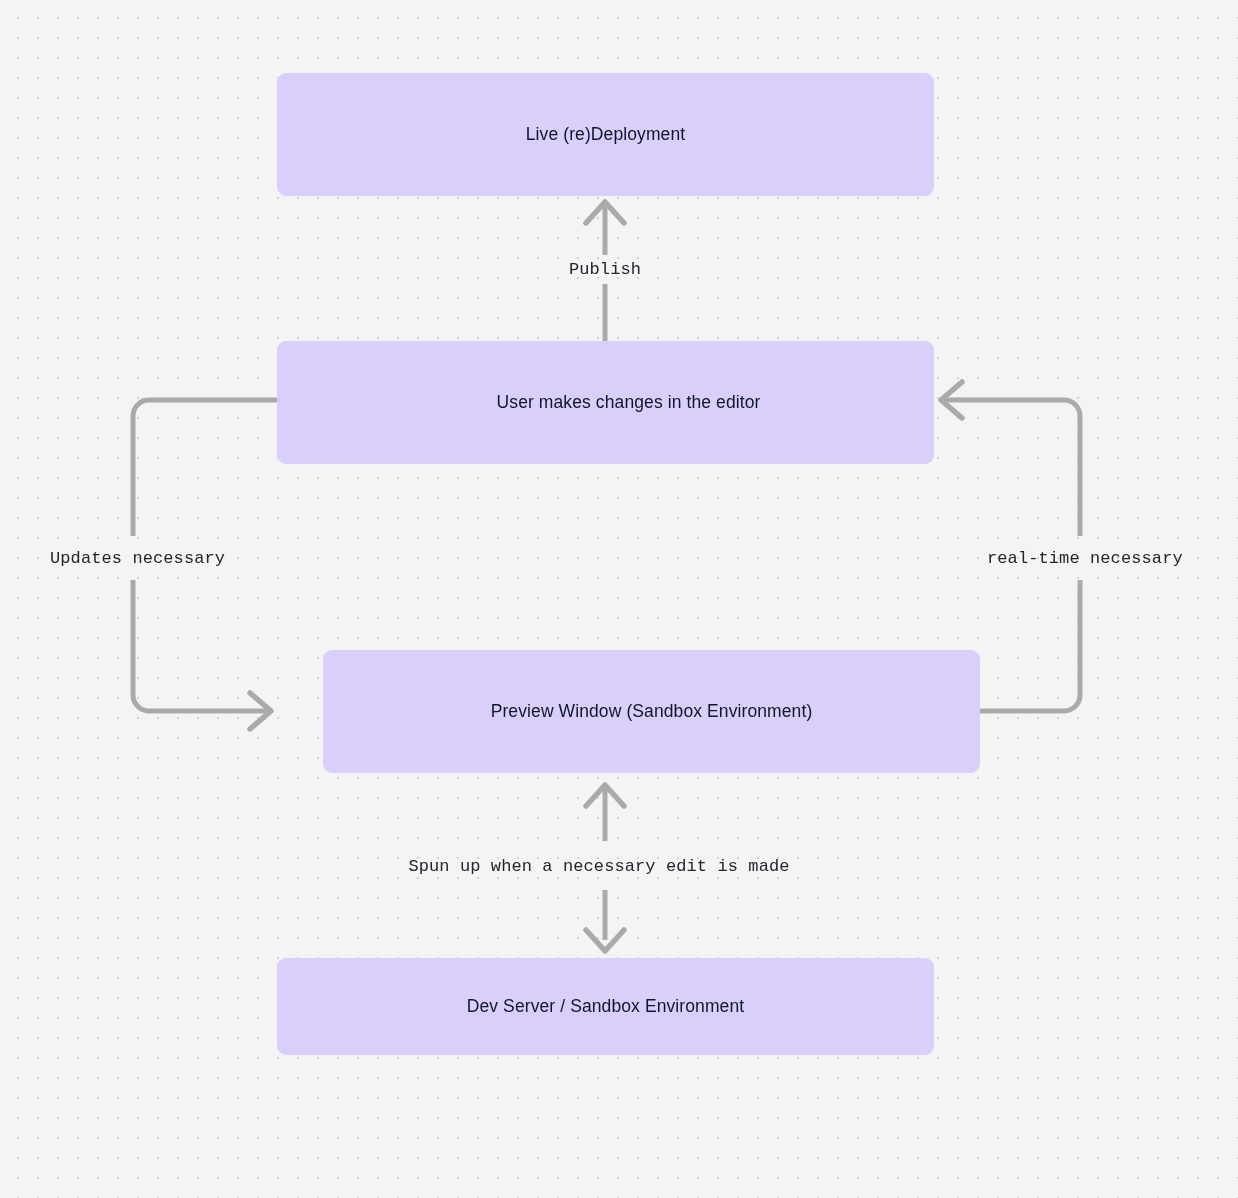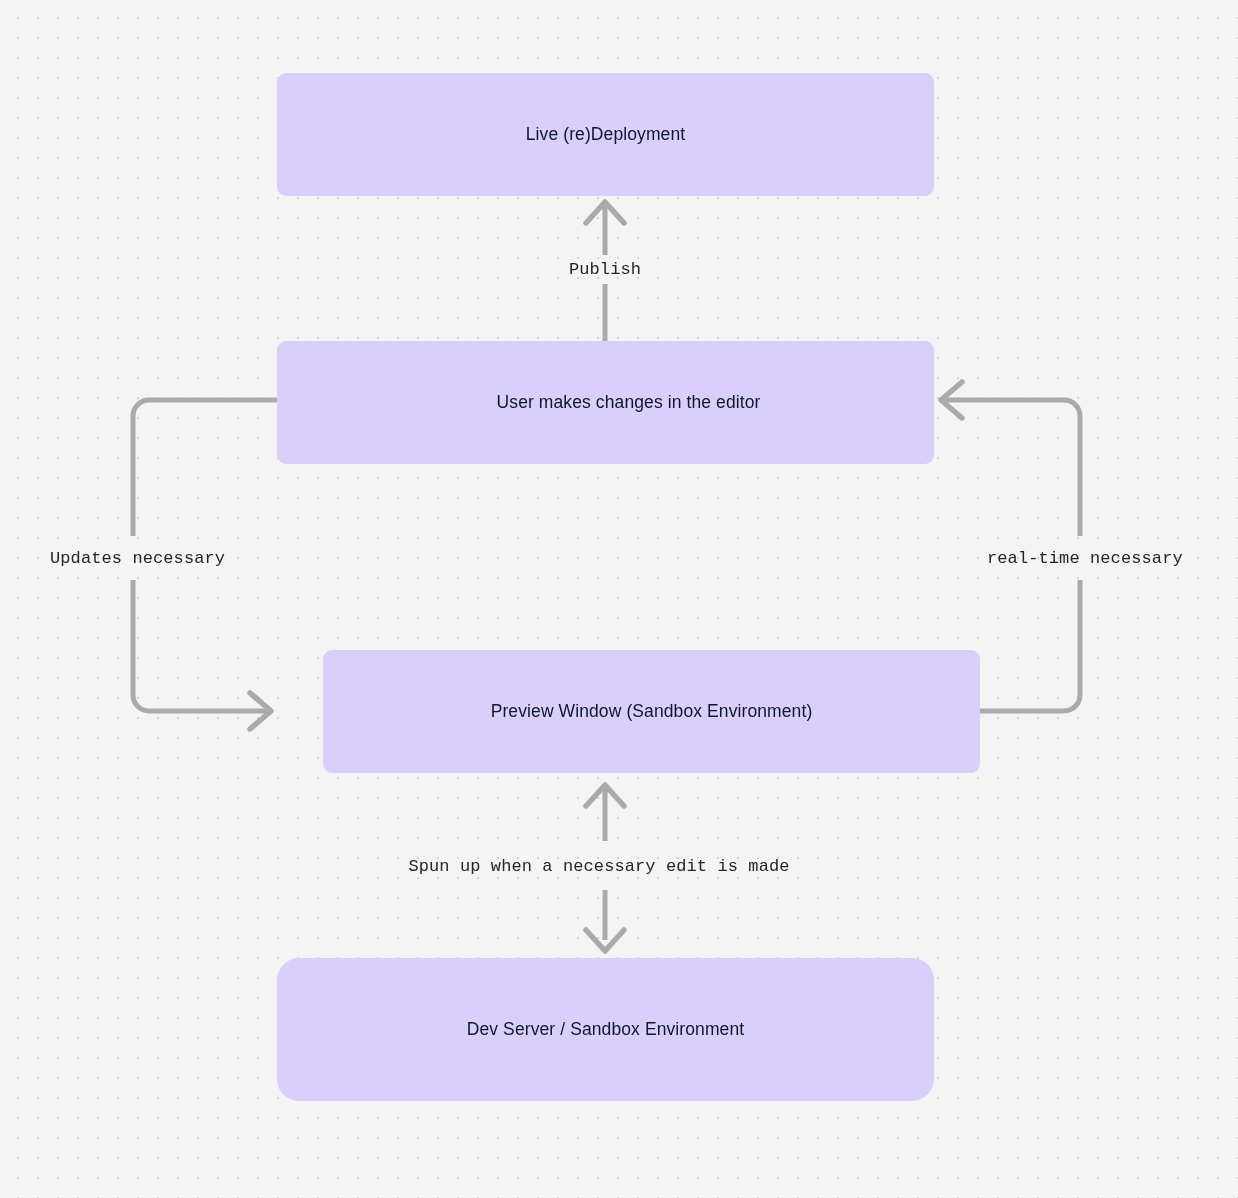--- a/index.html
+++ b/index.html
@@ -105,21 +105,21 @@
   </div>
 
   <div class="node" style="left:277px; top:341px; width:657px; height:123px;padding-left:46px;">
     <span class="node-label">User makes changes in the editor</span>
   </div>
 
   <div class="node" style="left:277px; top:650px; width:657px; height:123px;margin-left:46px;">
     <span class="node-label">Preview Window (Sandbox Environment)</span>
   </div>
 
-  <div class="node" style="left:277px; top:958px; width:657px; height:143px;border-radius:22px;">
+  <div class="node" style="left:277px; top:958px; width:657px; height:97px;">
     <span class="node-label">Dev Server / Sandbox Environment</span>
   </div>
 
   <div class="edge-label center" style="left:605px; top:269px;">Publish</div>
 
   <div class="edge-label left-anchored" style="left:50px; top:558px;">Updates necessary</div>
 
   <div class="edge-label left-anchored" style="left:987px; top:558px;">real-time necessary</div>
 
   <div class="edge-label center" style="left:599px; top:866px;">Spun up when a necessary edit is made</div>

